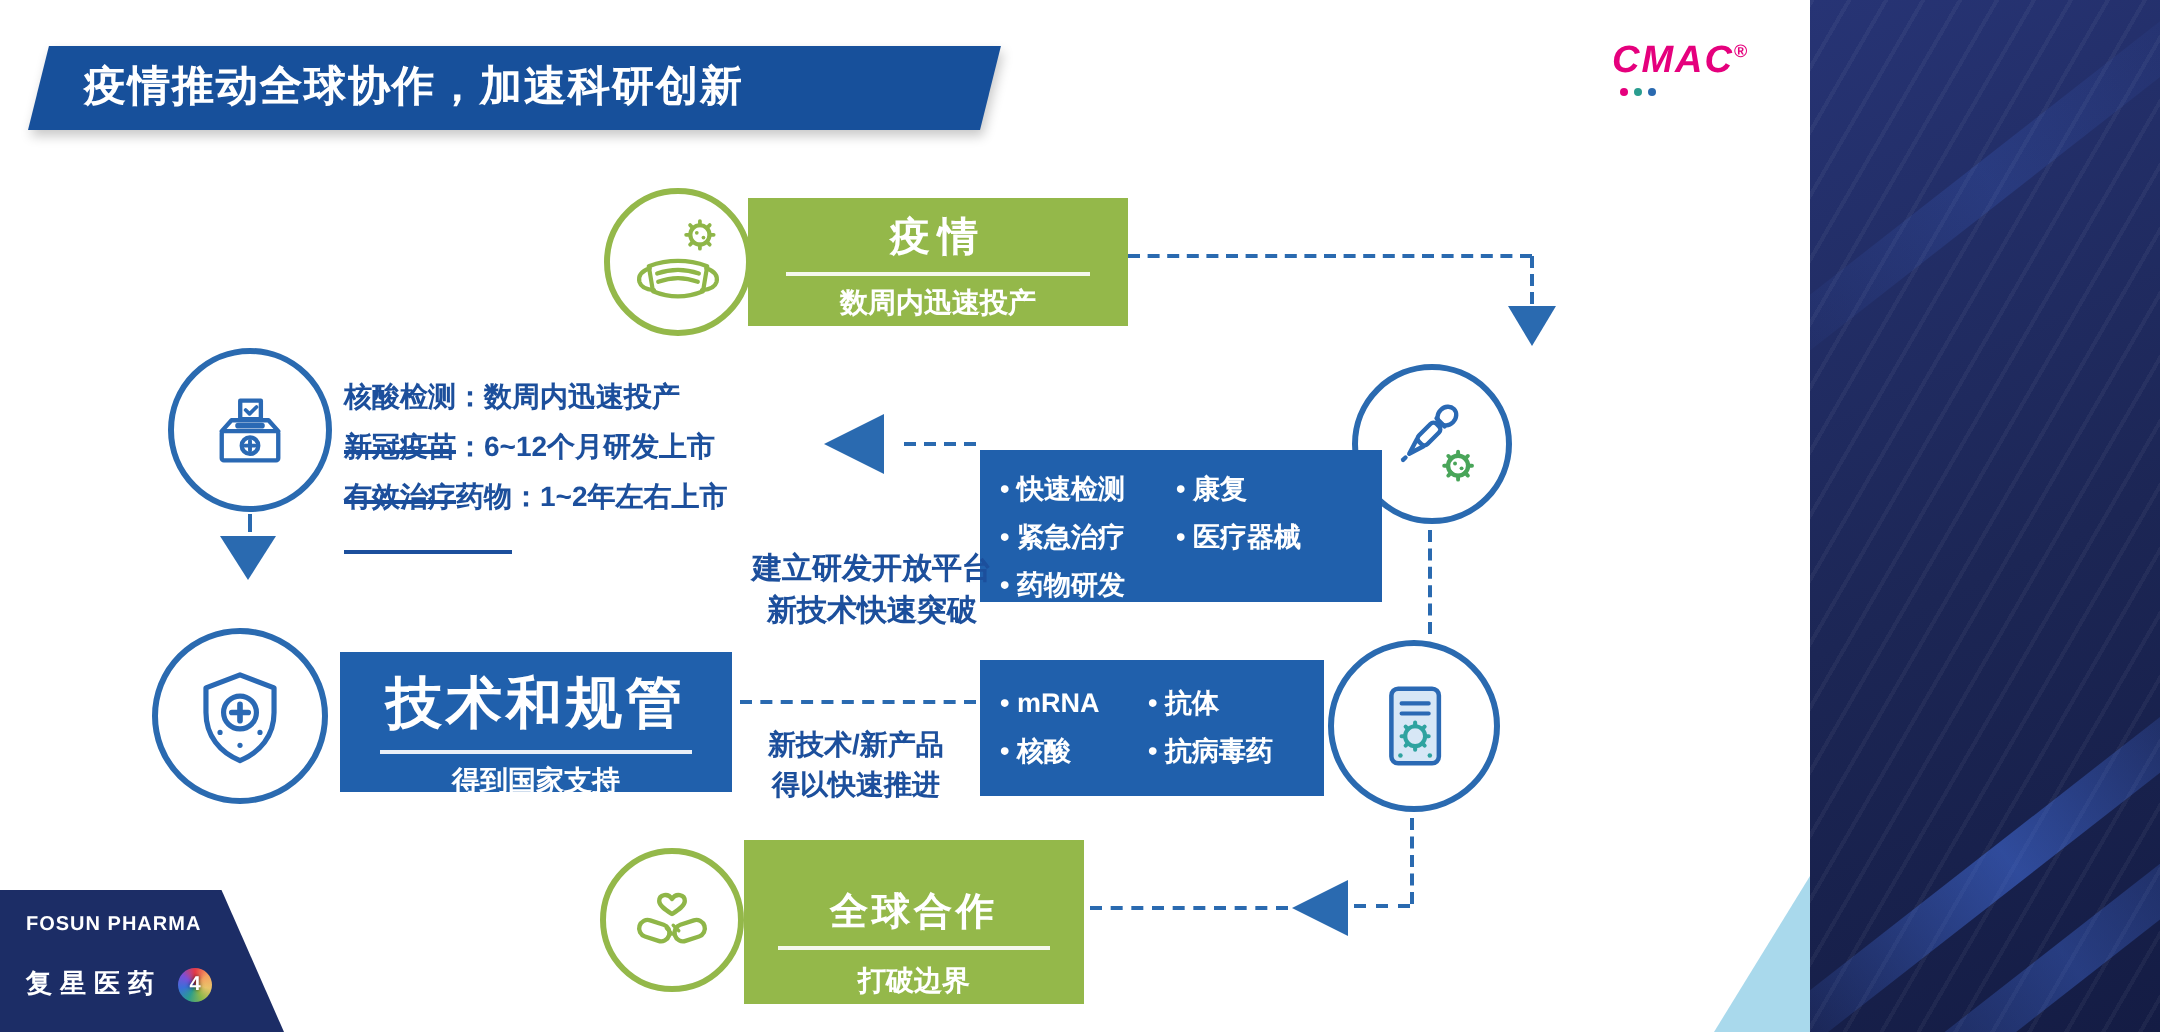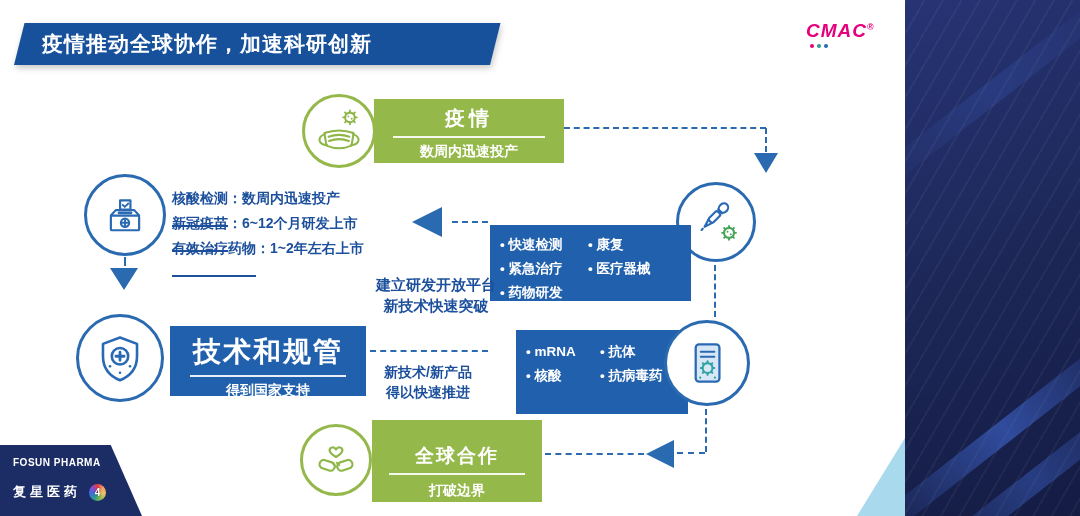--- a/index.html
+++ b/index.html
@@ -217,21 +217,21 @@
       <div>建立研发开放平台</div>
       <div>新技术快速突破</div>
     </div>
     <div class="mid-text" style="left:372px; top:362px; width:112px; font-size:14px; line-height:20px;">
       <div>新技术/新产品</div>
       <div>得以快速推进</div>
     </div>
 
     <div class="dash-h" style="left:370px; top:350px; width:118px;"></div>
 
-    <div class="node-box blue-bg list-box prod-box" style="left:516px; top:330px; width:172px; height:84px; padding-top:10px;">
+    <div class="node-box blue-bg list-box prod-box" style="left:490px; top:330px; width:172px; height:68px; padding-top:10px;">
       <div class="list-row">
         <span class="c1">• mRNA</span>
         <span>• 抗体</span>
       </div>
       <div class="list-row">
         <span class="c1">• 核酸</span>
         <span>• 抗病毒药</span>
       </div>
     </div>
     <div class="node-circle blue-ring" style="left:664px; top:320px; width:86px; height:86px;">

